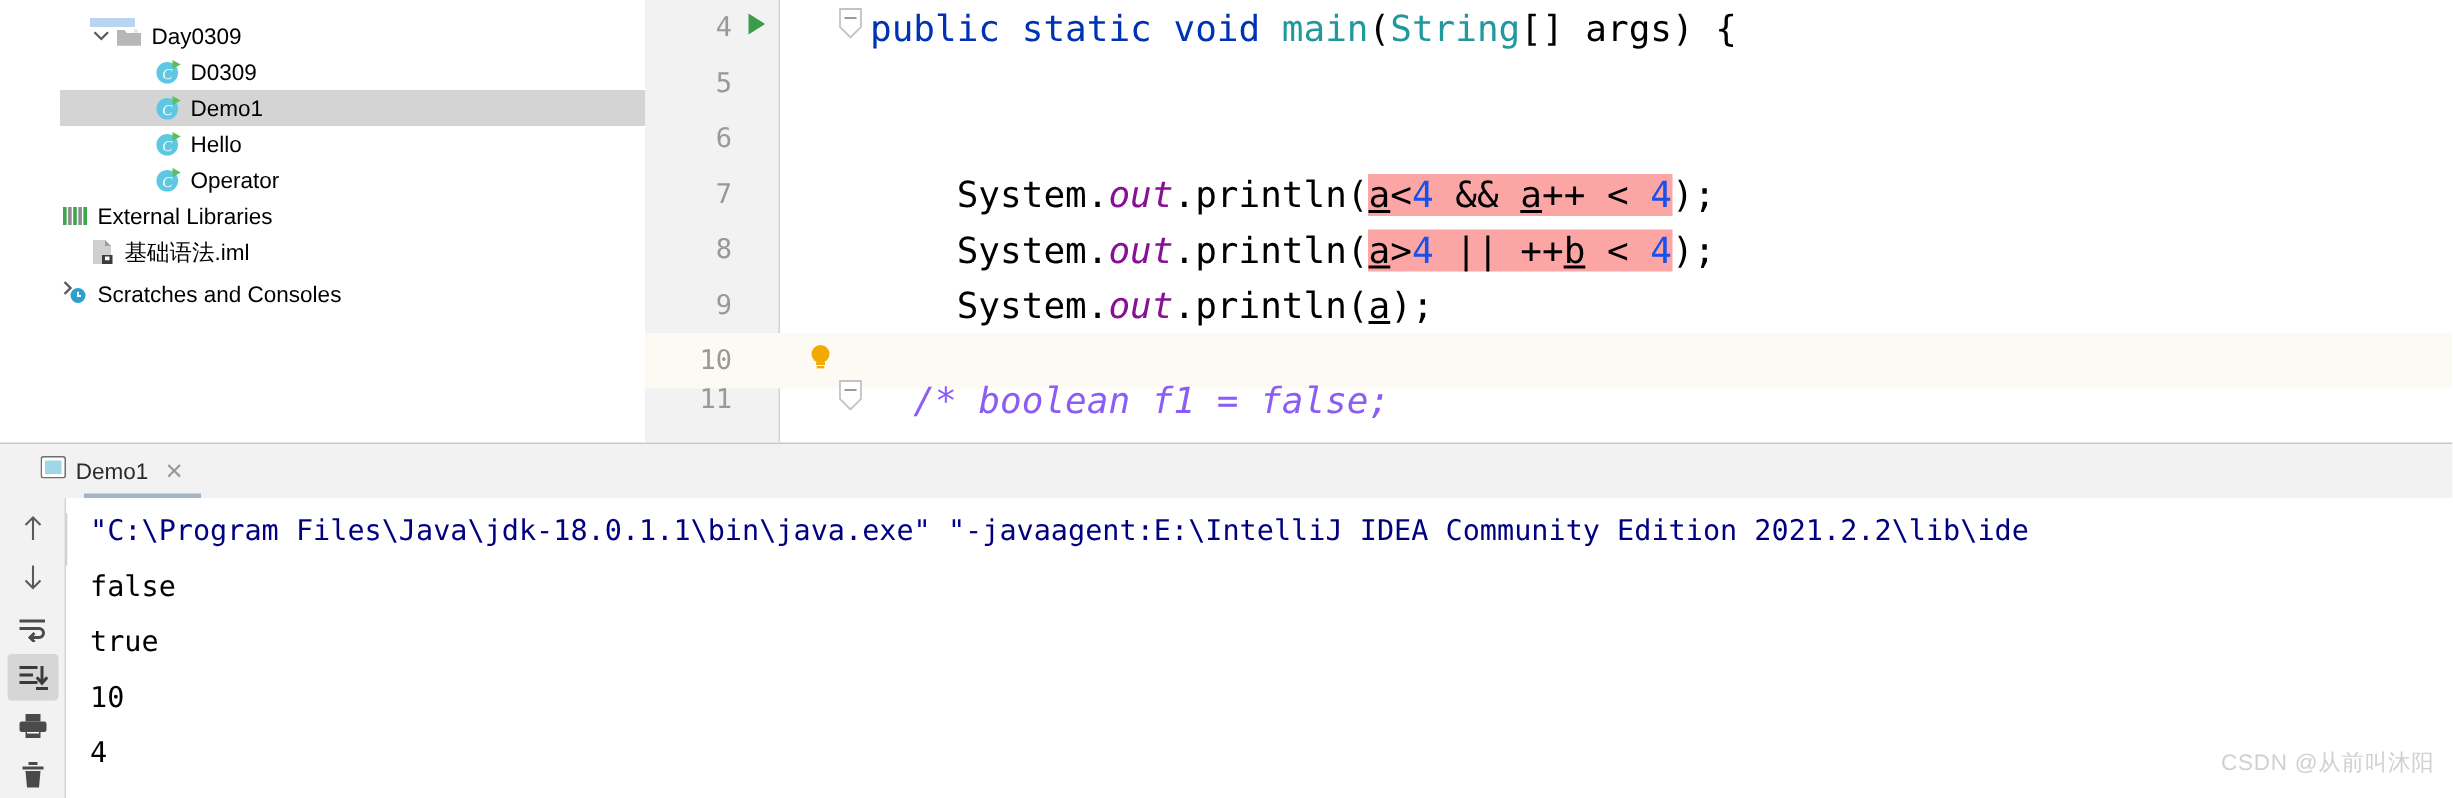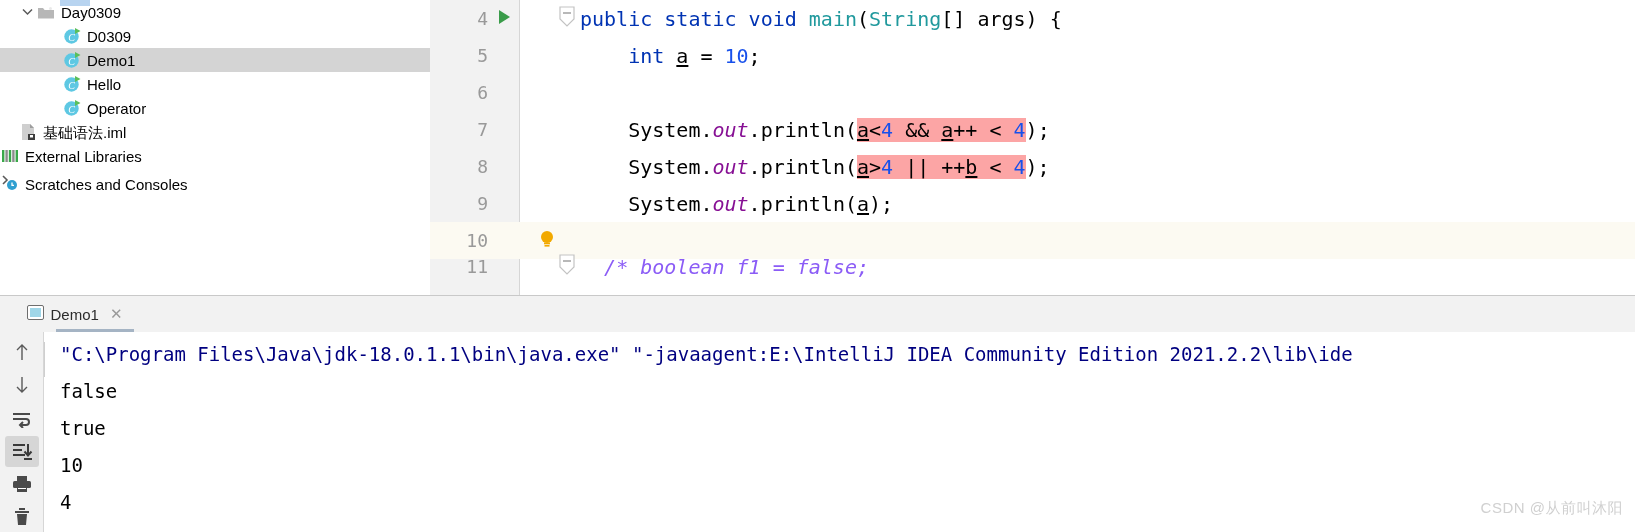--- a/index.html
+++ b/index.html
@@ -13,24 +13,25 @@
 
   #app {
     position: relative;
     width: 1635px; height: 532px;
     background: #ffffff;
   }
 
   
   .project-pane {
     position: absolute;
-    left: 0; top: 0;
+    left: 0; top: 12px;
     width: 430px; height: 295px;
     background: #ffffff;
     overflow: hidden;
+    padding-left: 40px;
   }
   .tree-row {
     position: relative;
     height: 24px;
     display: flex;
     align-items: center;
     font-size: 15px;
     color: #000000;
     white-space: nowrap;
     padding-left: 0;
@@ -108,21 +109,21 @@
   }
   .fold-mark {
     position: absolute;
     left: 128px;
   }
 
   .code-text {
     position: absolute;
     left: 150px;
     font-family: "DejaVu Sans Mono", monospace;
-    font-size: 20px;
+    font-size: 24px;
     color: #000000;
     white-space: pre;
     letter-spacing: 0px;
   }
   .kw   { color: #0033b3; }
   .num  { color: #1750eb; }
   .typ  { color: #20999d; }
   .fld  { color: #871094; font-style: italic; }
   .cmt  { color: #8c8c8c; font-style: italic; }
   .cmt-green { color: #8b5cf6; font-style: italic; margin-top: 14px; }
@@ -291,42 +292,42 @@
         <div class="tree-row" style="padding-left: 62px;">
           <span class="ico">
             <svg width="18" height="18" viewBox="0 0 18 18">
               <circle cx="8.5" cy="9.5" r="7.2" fill="#5ec8e3"></circle>
               <text x="8.5" y="13.5" font-size="10" font-family="Liberation Serif, serif" fill="#ffffff" text-anchor="middle" font-style="italic">C</text>
               <path d="M12 1 L17.5 4 L12 7 z" fill="#5bbf5b"></path>
             </svg>
           </span>
           <span class="tree-label">Operator</span>
         </div>
-        <div class="tree-row" style="padding-left: 18px;">
-          <span class="ico">
-            <svg width="18" height="18" viewBox="0 0 18 18">
-              <path d="M3 1 h8 l4 4 v12 h-12 z" fill="#cfcfcf"></path>
-              <path d="M11 1 v4 h4 z" fill="#9e9e9e"></path>
-              <rect x="9" y="11" width="7" height="6" fill="#3d3d3d"></rect>
-              <rect x="11" y="12" width="3" height="2.5" fill="#ffffff"></rect>
-            </svg>
-          </span>
-          <span class="tree-label">基础语法.iml</span>
-        </div>
         <div class="tree-row" style="padding-left: 0px;">
           <span class="ico">
             <svg width="18" height="16" viewBox="0 0 18 16">
               <rect x="1" y="2" width="2.4" height="12" fill="#3aa84a"></rect>
               <rect x="4.4" y="2" width="2.4" height="12" fill="#8d8d8d"></rect>
               <rect x="7.8" y="2" width="2.4" height="12" fill="#3aa84a"></rect>
               <rect x="11.2" y="2" width="2.4" height="12" fill="#8d8d8d"></rect>
               <rect x="14.6" y="2" width="2.4" height="12" fill="#3aa84a"></rect>
             </svg>
           </span>
           <span class="tree-label">External Libraries</span>
+        </div>
+        <div class="tree-row" style="padding-left: 18px;">
+          <span class="ico">
+            <svg width="18" height="18" viewBox="0 0 18 18">
+              <path d="M3 1 h8 l4 4 v12 h-12 z" fill="#cfcfcf"></path>
+              <path d="M11 1 v4 h4 z" fill="#9e9e9e"></path>
+              <rect x="9" y="11" width="7" height="6" fill="#3d3d3d"></rect>
+              <rect x="11" y="12" width="3" height="2.5" fill="#ffffff"></rect>
+            </svg>
+          </span>
+          <span class="tree-label">基础语法.iml</span>
         </div>
         <div class="tree-row" style="padding-left: 0px; align-items: flex-end;">
           <span class="ico">
             <svg width="18" height="18" viewBox="0 0 18 18">
               <path d="M2 3 L6 7 L2 11" stroke="#5a5a5a" stroke-width="1.6" fill="none"></path>
               <circle cx="11" cy="12" r="5" fill="#2f9fd0"></circle>
               <path d="M11 9.5 v2.8 h2" stroke="#ffffff" stroke-width="1.3" fill="none"></path>
             </svg>
           </span>
           <span class="tree-label">Scratches and Consoles</span>
@@ -345,21 +346,20 @@
               <path d="M3 2 L14 9 L3 16 z" fill="#3a9c4a"></path>
             </svg></span>
           <span class="fold-mark"><svg width="18" height="22" viewBox="0 0 18 22">
               <path d="M2 1 h14 v12 l-7 7 l-7 -7 z" fill="#ffffff" stroke="#c3c3c3" stroke-width="1.2"></path>
               <path d="M5 7 H13" stroke="#9a9a9a" stroke-width="1.4"></path>
             </svg></span>
           <span class="code-text"><span class="kw">public</span> <span class="kw">static</span> <span class="kw">void</span> <span class="typ">main</span>(<span class="typ">String</span>[] args) {</span>
         </div>
         <div class="line" style="top: 37px;">
           <span class="lnum">5</span>
-          <span class="code-text">    <span class="kw">int</span> <span class="ul">a</span> = <span class="num">10</span>;</span>
         </div>
         <div class="line" style="top: 74px;">
           <span class="lnum">6</span>
         </div>
         <div class="line" style="top: 111px;">
           <span class="lnum">7</span>
           <span class="code-text">    <span class="">System.</span><span class="fld">out</span>.println(<span class="hl"><span class="ul">a</span>&lt;<span class="num">4</span> &amp;&amp; <span class="ul">a</span>++ &lt; <span class="num">4</span></span>);</span>
         </div>
         <div class="line" style="top: 148px;">
           <span class="lnum">8</span>

